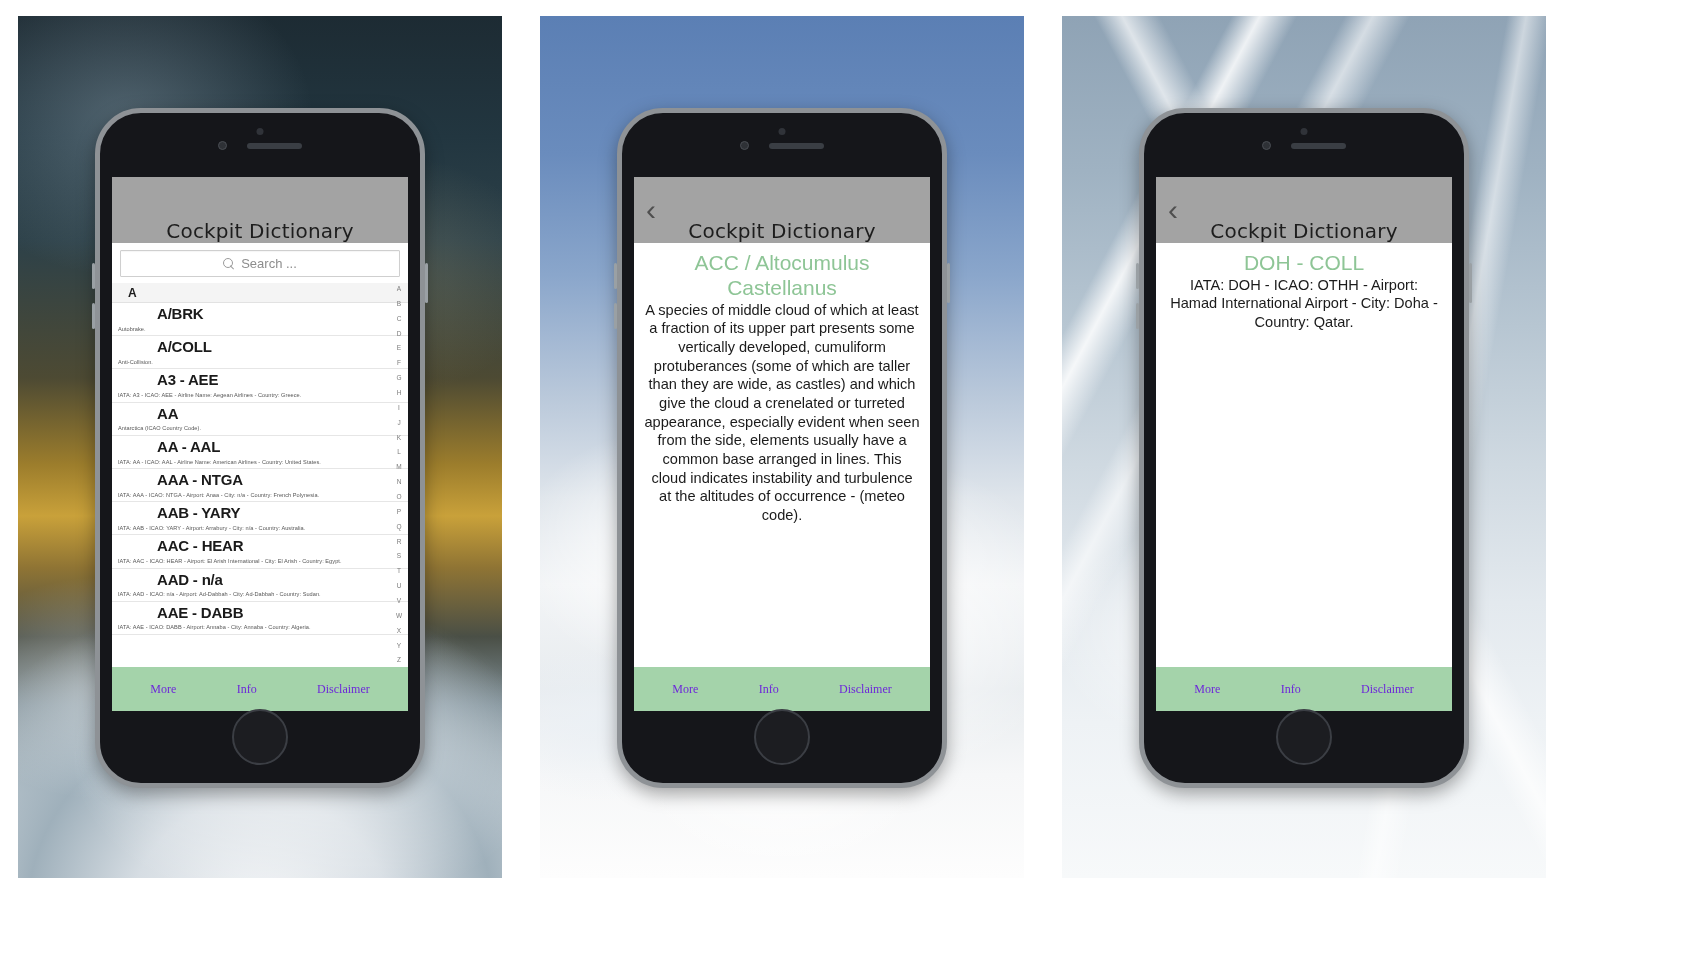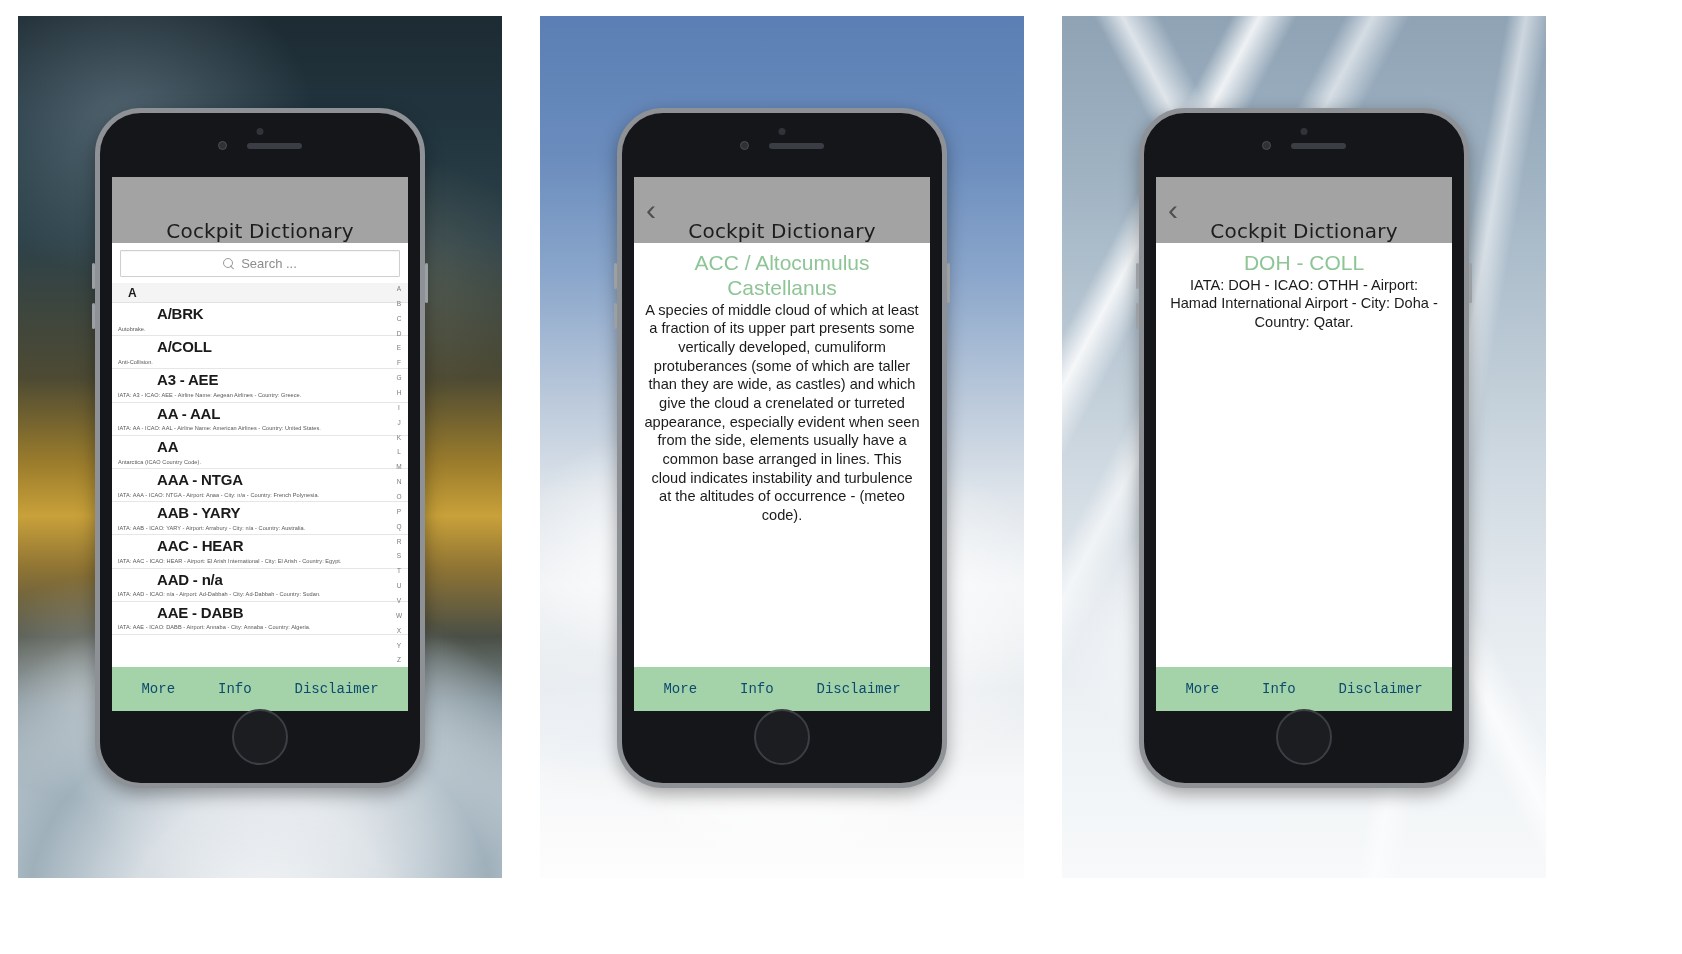--- a/index.html
+++ b/index.html
@@ -168,21 +168,21 @@
     color: #1b1b1b; font-size: 14.6px; text-align: center; line-height: 1.28;
     font-family: "Liberation Sans", sans-serif;
   }
 
   
   .tabbar {
     flex: 0 0 44px; background: #a4d3aa;
     display: flex; align-items: center; justify-content: space-around;
     padding: 0 8px;
   }
-  .tab-item { font-size: 14px; color: #0c4a6e; cursor: pointer; font-family: Liberation Mono, monospace; }
+  .tab-item { font-size: 12px; color: #6d28d9; cursor: pointer; font-family: Liberation Serif, serif; }
 </style>
 </head>
 <body>
 
 <div class="stage">
 
   <div class="panel">
     <div class="bg bg1"></div>
     <div class="phone">
       <div class="front-dot"></div>
@@ -215,26 +215,26 @@
               </div>
               <div class="row">
                 <div class="row-title">A/COLL</div>
                 <div class="row-sub">Anti-Collision.</div>
               </div>
               <div class="row">
                 <div class="row-title">A3 - AEE</div>
                 <div class="row-sub">IATA: A3 - ICAO: AEE - Airline Name: Aegean Airlines - Country: Greece.</div>
               </div>
               <div class="row">
+                <div class="row-title">AA</div>
+                <div class="row-sub">Antarctica (ICAO Country Code).</div>
+              </div>
+              <div class="row">
                 <div class="row-title">AA - AAL</div>
                 <div class="row-sub">IATA: AA - ICAO: AAL - Airline Name: American Airlines - Country: United States.</div>
-              </div>
-              <div class="row">
-                <div class="row-title">AA</div>
-                <div class="row-sub">Antarctica (ICAO Country Code).</div>
               </div>
               <div class="row">
                 <div class="row-title">AAA - NTGA</div>
                 <div class="row-sub">IATA: AAA - ICAO: NTGA - Airport: Anaa - City: n/a - Country: French Polynesia.</div>
               </div>
               <div class="row">
                 <div class="row-title">AAB - YARY</div>
                 <div class="row-sub">IATA: AAB - ICAO: YARY - Airport: Arrabury - City: n/a - Country: Australia.</div>
               </div>
               <div class="row">

